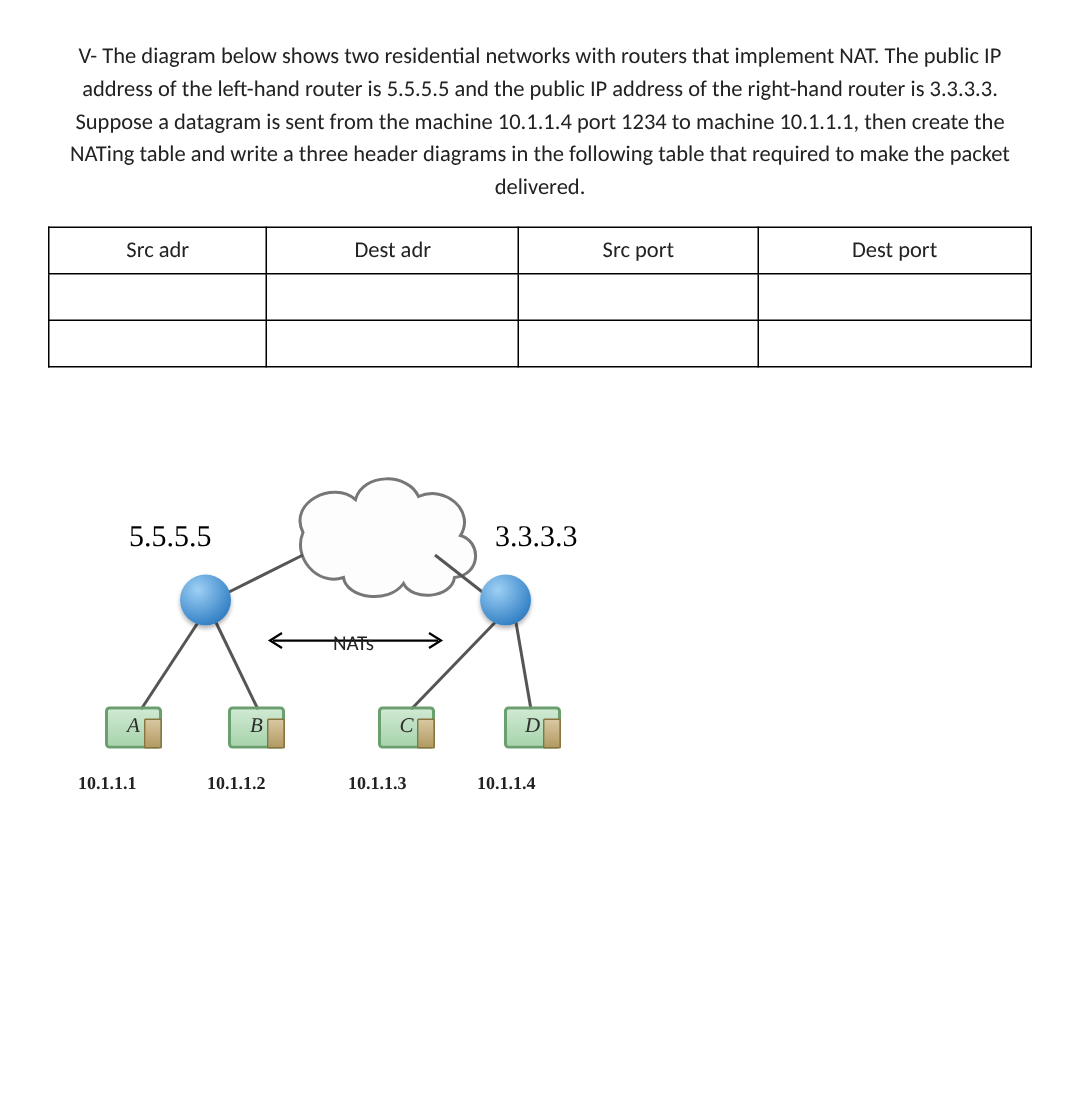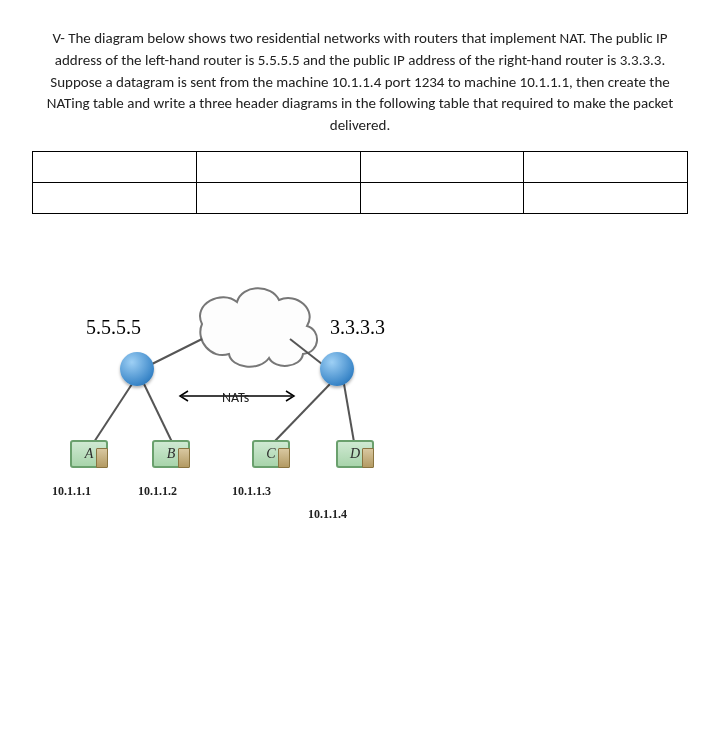--- a/index.html
+++ b/index.html
@@ -102,20 +102,26 @@
     pointer-events: none;
   }
 </style>
 </head>
 <body>
 
 <div class="question">V- The diagram below shows two residential networks with routers that implement NAT. The public IP address of the left-hand router is 5.5.5.5 and the public IP address of the right-hand router is 3.3.3.3. Suppose a datagram is sent from the machine 10.1.1.4 port 1234 to machine 10.1.1.1, then create the NATing table and write a three header diagrams in the following table that required to make the packet delivered.</div>
 
 <table class="header-table">
   <tbody>
+      <tr>
+    <th>Src adr</th>
+    <th>Dest adr</th>
+    <th>Src port</th>
+    <th>Dest port</th>
+  </tr>
   <tr>
     <td></td>
     <td></td>
     <td></td>
     <td></td>
   </tr>
   <tr>
     <td></td>
     <td></td>
     <td></td>
@@ -182,15 +188,15 @@
     </div>
   </div>
   <div class="comp-ip" style="left:180px;text-align:center;">10.1.1.3</div>
 
   <div class="comp-wrap" style="left:284px; top:166px;">
     <div class="monitor">
       <div class="screen-label">D</div>
       <div class="tower"></div>
     </div>
   </div>
-  <div class="comp-ip" style="left:256px;margin-top:23px;">10.1.1.4</div>
+  <div class="comp-ip" style="left:266px;">10.1.1.4</div>
 
 </div>
 
 </body></html>

